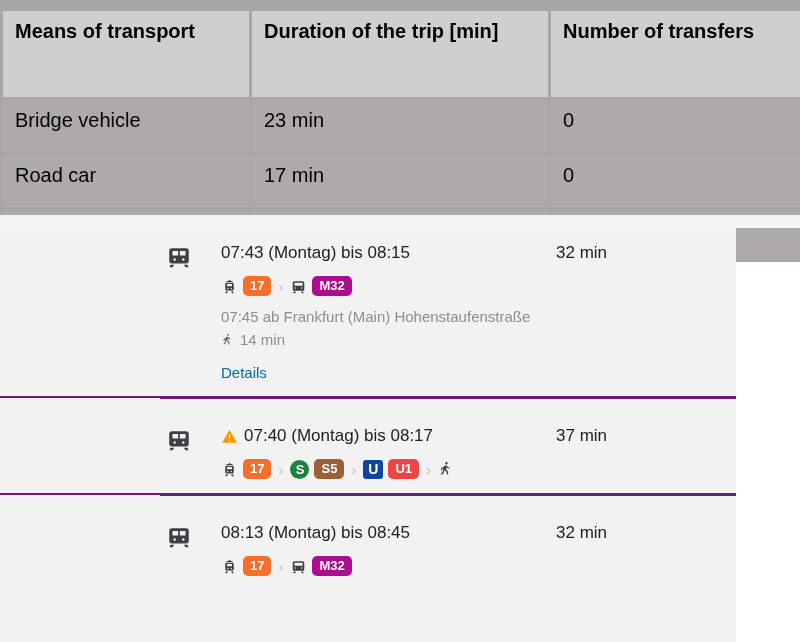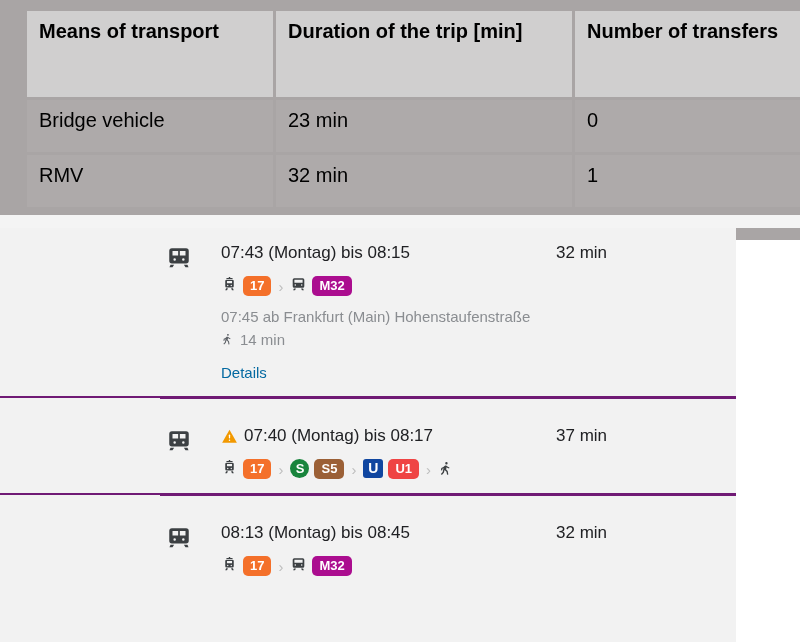--- a/index.html
+++ b/index.html
@@ -17,21 +17,20 @@
     background: #ffffff;
   }
 
   
   #table-layer {
     position: absolute;
     left: 0; top: 0;
     width: 800px; height: 240px;
     background: #a9a5a5;
     padding-top: 8px;
-    padding-left: 24px;
   }
   .tbl {
     width: 795px;
     border-collapse: separate;
     border-spacing: 3px 3px;
     table-layout: fixed;
   }
   .tbl col.c1 { width: 246px; }
   .tbl col.c2 { width: 296px; }
   .tbl col.c3 { width: 250px; }
@@ -115,21 +114,21 @@
   }
 
   
   .legs {
     display: flex;
     align-items: center;
     margin-top: 12px;
     gap: 5px;
     flex-wrap: nowrap;
   }
-  .leg { display: flex; align-items: flex-start; gap: 5px; }
+  .leg { display: flex; align-items: flex-end; gap: 5px; }
   .leg-mode { width: 17px; height: 17px; display: block; color: #3c4043; flex: 0 0 auto; }
   .leg-mode svg { display: block; width: 17px; height: 17px; }
   .badge {
     display: inline-block;
     border-radius: 5px;
     color: #ffffff;
     font-size: 13px;
     font-weight: bold;
     line-height: 18px;
     padding: 1px 7px;
@@ -207,20 +206,25 @@
           <th>Number of transfers</th>
         </tr>
       </thead>
       <tbody>
         <tr>
           <td>Bridge vehicle</td>
           <td>23 min</td>
           <td>0</td>
         </tr>
         <tr>
+          <td>Road car</td>
+          <td>17 min</td>
+          <td>0</td>
+        </tr>
+        <tr>
           <td>RMV</td>
           <td>32 min</td>
           <td>1</td>
         </tr>
       </tbody>
     </table>
   </div>
 
   <div id="results-panel">
 

